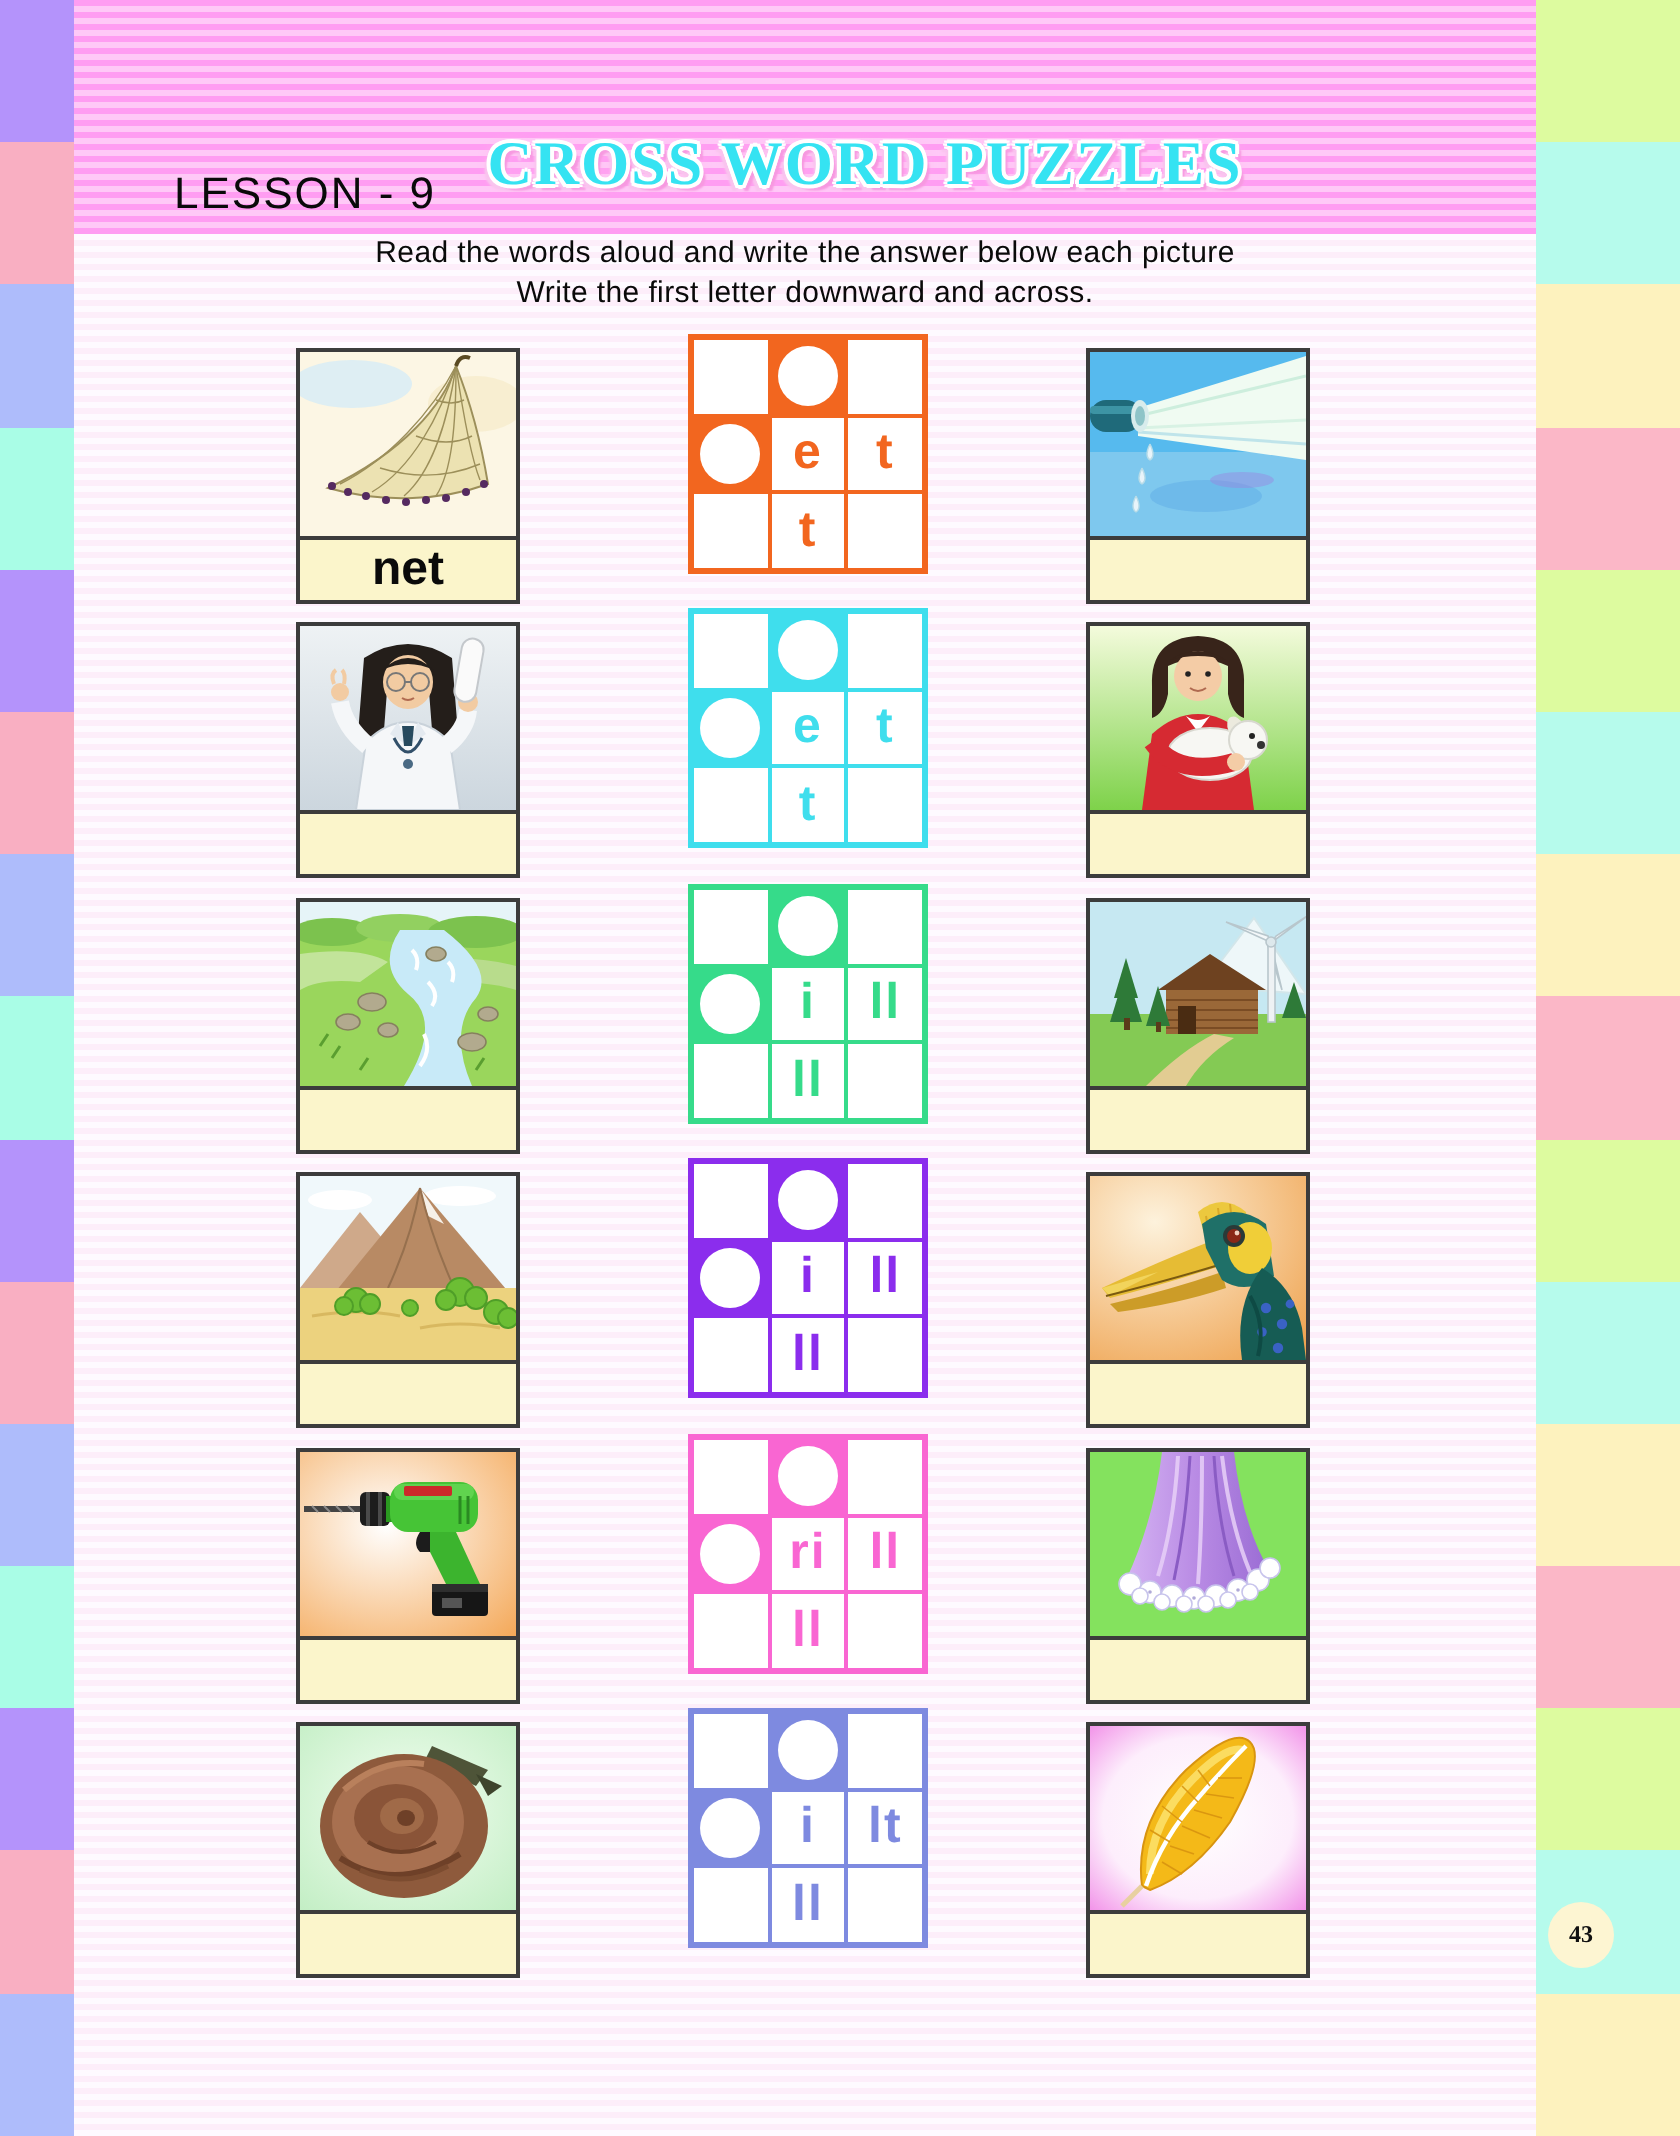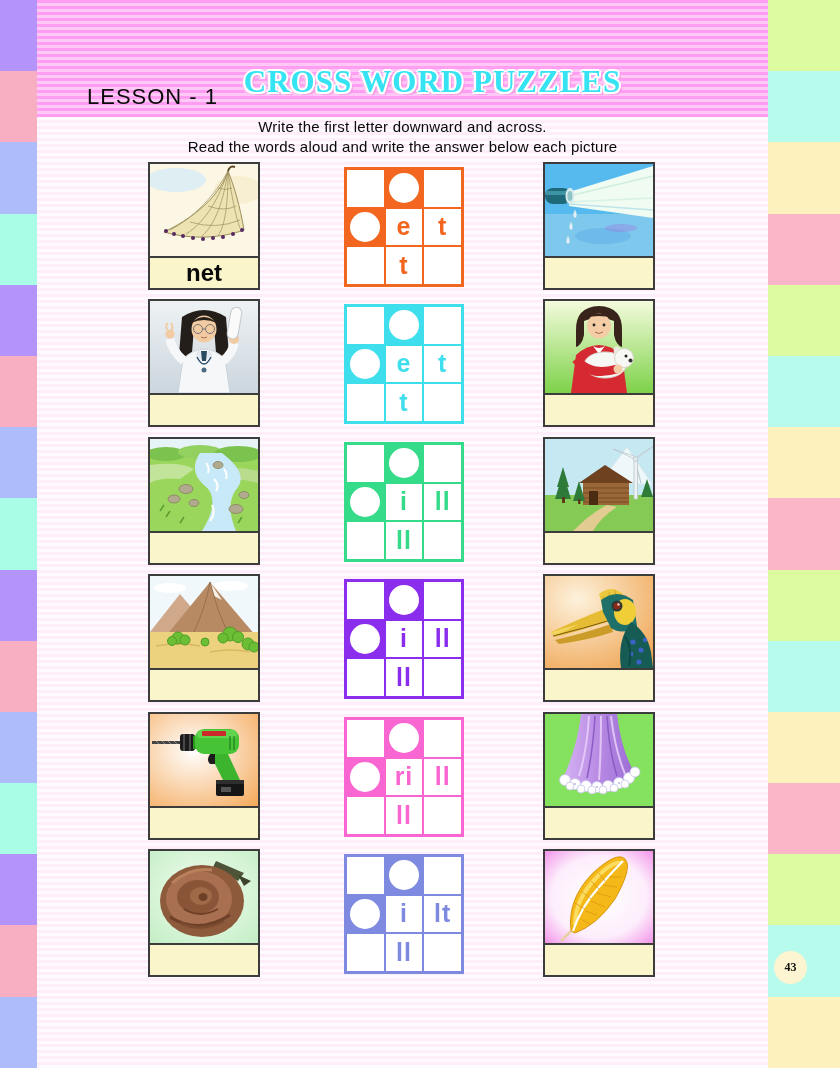--- a/index.html
+++ b/index.html
@@ -28,21 +28,21 @@
     color:#35e3f2;
     text-shadow:-2px 0 0 #fff,2px 0 0 #fff,0 -2px 0 #fff,0 2px 0 #fff,
       -1.5px -1.5px 0 #fff,1.5px -1.5px 0 #fff,-1.5px 1.5px 0 #fff,1.5px 1.5px 0 #fff,
       3px 3px 1px #f799e0,-3px 3px 1px #f9c4ee,0 0 7px #ffb6ec;
   }
   .instructions{position:absolute;left:0;top:117px;width:731px;text-align:center;color:#0a0a0a;}
   .instructions .line{font-size:15px;line-height:19.5px;letter-spacing:0.2px;}
   
   .row{position:absolute;left:0;width:731px;height:132px;}
   .picbox{
-    position:absolute;top:0;width:112px;background:#fff;
+    position:absolute;top:12px;width:112px;background:#fff;
     border:2px solid var(--box-border,#3c3c3c);box-sizing:border-box;
   }
   .picbox.leftbox{left:111px;}
   .picbox.rightbox{left:506px;}
   .pic{width:108px;height:92px;overflow:hidden;background:#fff;}
   .pic svg{display:block;width:108px;height:92px;}
   .answer{
     height:30px;background:var(--answer-bg,#fbf5cb);
     border-top:2px solid var(--box-border,#3c3c3c);
     text-align:center;line-height:30px;font-size:24px;font-weight:bold;color:#0a0a0a;
@@ -98,25 +98,25 @@
     <div class="stripe" style="background: rgb(182, 251, 236);"></div>
     <div class="stripe" style="background: rgb(253, 242, 190);"></div>
     <div class="stripe" style="background: rgb(251, 183, 199);"></div>
     <div class="stripe" style="background: rgb(221, 251, 159);"></div>
     <div class="stripe" style="background: rgb(182, 251, 236);"></div>
     <div class="stripe" style="background: rgb(253, 242, 190);"></div>
   </div>
 
 <div class="content">
   <div class="header-band"></div>
-  <div class="lesson">LESSON - 1</div>
+  <div class="lesson">LESSON - 9</div>
   <div class="title" style="color: rgb(53, 227, 242);">CROSS WORD PUZZLES</div>
   <div class="instructions">
+    <div class="line">Read the words aloud and write the answer below each picture</div>
     <div class="line">Write the first letter downward and across.</div>
-    <div class="line">Read the words aloud and write the answer below each picture</div>
   </div>
 
   <div class="row" style="top:162px">
     <div class="picbox leftbox">
       <div class="pic">
         <svg viewBox="0 0 108 92">
           <rect width="108" height="92" fill="#fcf6e4"></rect>
           <ellipse cx="26" cy="16" rx="30" ry="12" fill="#d6ecf6" opacity="0.8"></ellipse>
           <ellipse cx="88" cy="26" rx="24" ry="14" fill="#f6eccc" opacity="0.8"></ellipse>
           <path d="M78,7 C72,26 52,50 14,68 C42,76 72,74 94,66 C90,42 84,22 78,7 Z" fill="#ece2b2" stroke="#9c8f5a" stroke-width="1"></path>

